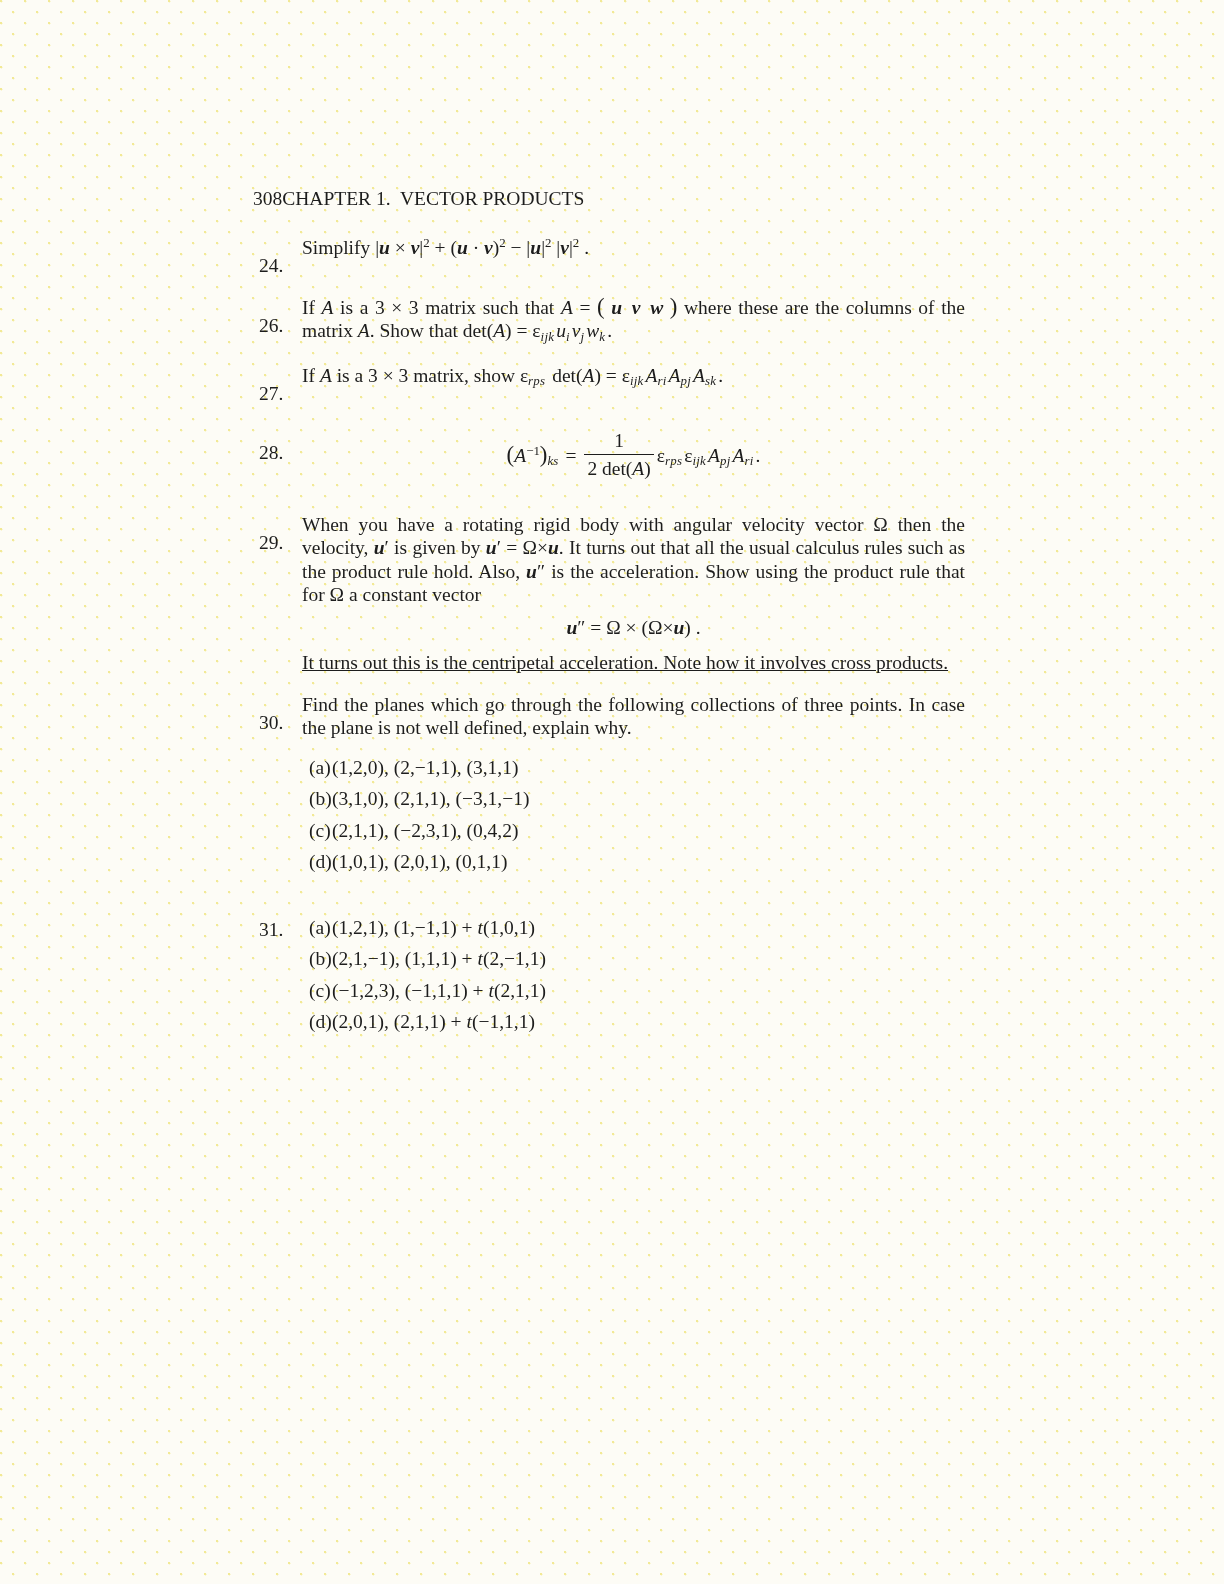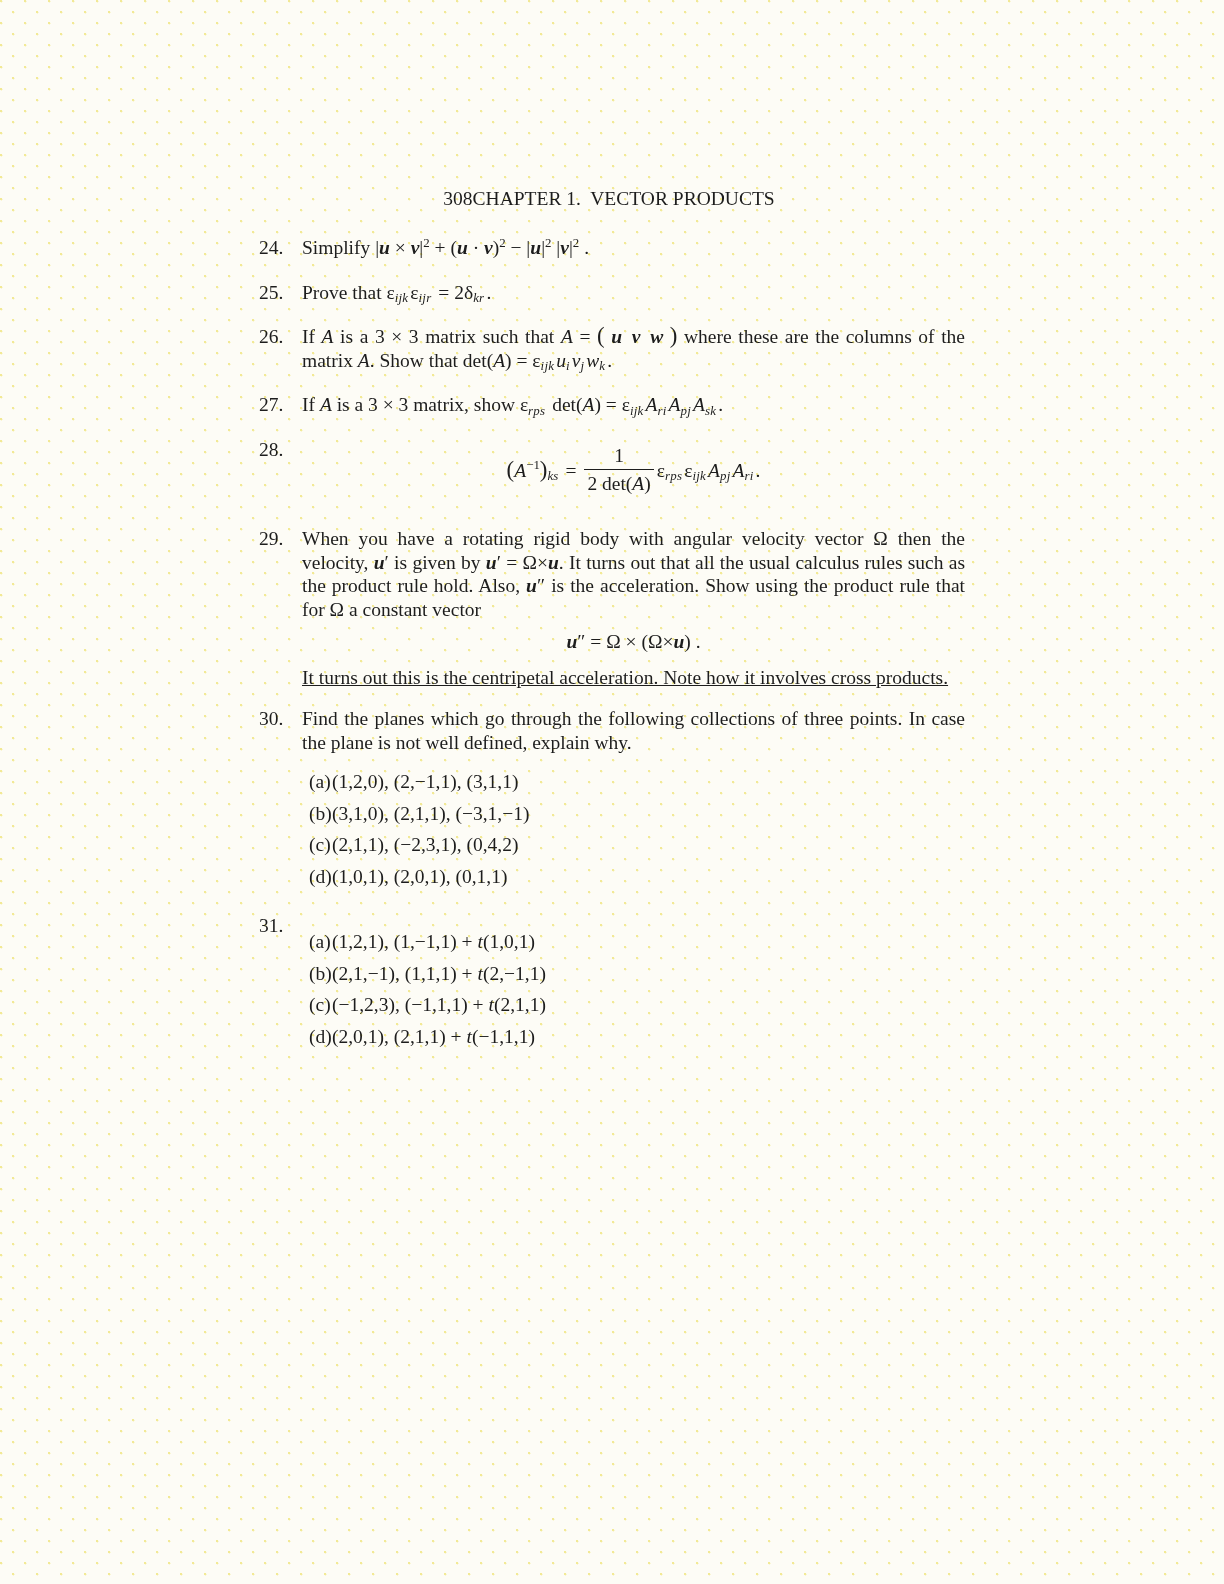--- a/index.html
+++ b/index.html
@@ -9,30 +9,30 @@
     background-image:
       radial-gradient(circle at 1.2px 1.2px, var(--dot,#f2e996) 1.05px, rgba(0,0,0,0) 1.5px),
       radial-gradient(circle at 1.2px 1.2px, var(--dot,#f2e996) 1.05px, rgba(0,0,0,0) 1.5px);
     background-size:24px 22px;
     background-position:0 0,12px 11px;
     font-family:"Liberation Serif","DejaVu Serif",serif;
     color:var(--ink,#1d1d1d);
   }
   .page-header{
     position:absolute;left:253px;top:187px;width:712px;
-    display:flex;justify-content:center;align-items:baseline;
+    display:flex;justify-content:flex-start;align-items:baseline;
     font-size:19.5px;line-height:23px;
   }
   .chapter{white-space:pre;}
   .content{
     position:absolute;left:253px;top:236px;width:712px;
     font-size:19.5px;line-height:23.5px;
   }
   .exercise{display:flex;margin-bottom:18px;}
-  .ex-num{flex:0 0 33px;box-sizing:border-box;padding-left:6px;}
+  .ex-num{flex:0 0 33px;box-sizing:border-box;padding-left:6px;margin-top:18px;}
   .ex-body{flex:1;min-width:0;text-align:justify;margin-left:16px;}
   .para{margin:0;}
   .note{margin-top:9px;text-decoration:underline;}
   .display{text-align:center;margin:9px 0 12px;text-align:center;}
   .sublist{margin-top:16px;}
   .sub-item{display:flex;margin-left:7px;margin-bottom:8px;text-align:left;}
   .sub-label{flex:0 0 23px;}
   .sub-content{flex:1;}
   .i{font-style:italic;}
   .bi{font-weight:bold;font-style:italic;}
@@ -50,26 +50,20 @@
 <header class="page-header">
   <span>308</span>
   <span class="chapter">CHAPTER 1.  VECTOR PRODUCTS</span>
 </header>
 
 <main class="content">
     <div class="exercise">
       <div class="ex-num">24.</div>
       <div class="ex-body">
         <div class="para"><span>Simplify </span><span>|</span><span class="bi">u</span><span> × </span><span class="bi">v</span><span>|</span><span class="sup">2</span><span> + (</span><span class="bi">u</span><span> · </span><span class="bi">v</span><span>)</span><span class="sup">2</span><span> − |</span><span class="bi">u</span><span>|</span><span class="sup">2</span><span> |</span><span class="bi">v</span><span>|</span><span class="sup">2</span><span> .</span></div>
-      </div>
-    </div>
-    <div class="exercise">
-      <div class="ex-num">25.</div>
-      <div class="ex-body">
-        <div class="para"><span>Prove that ε</span><span class="subi">ijk</span><span>ε</span><span class="subi">ijr</span><span> = 2δ</span><span class="subi">kr</span><span>.</span></div>
       </div>
     </div>
     <div class="exercise">
       <div class="ex-num">26.</div>
       <div class="ex-body">
         <div class="para"><span>If </span><span class="i">A</span><span> is a 3 × 3 matrix such that </span><span class="i">A</span><span> = </span><span class="big">(</span><span> </span><span class="bi">u</span><span> </span><span class="bi">v</span><span> </span><span class="bi">w</span><span> </span><span class="big">)</span><span> where these are the columns of the matrix </span><span class="i">A</span><span>. Show that det(</span><span class="i">A</span><span>) = ε</span><span class="subi">ijk</span><span class="i">u</span><span class="subi">i</span><span class="i">v</span><span class="subi">j</span><span class="i">w</span><span class="subi">k</span><span>.</span></div>
       </div>
     </div>
     <div class="exercise">
       <div class="ex-num">27.</div>

